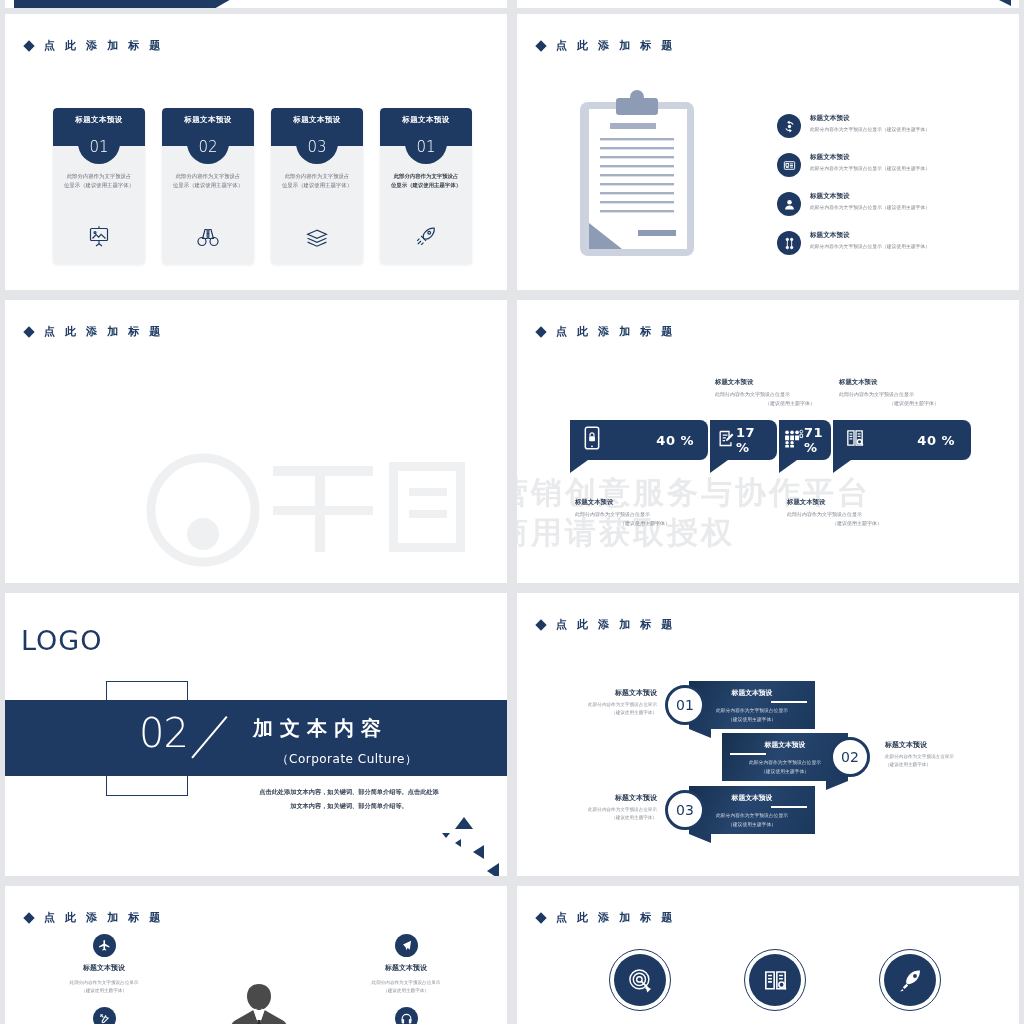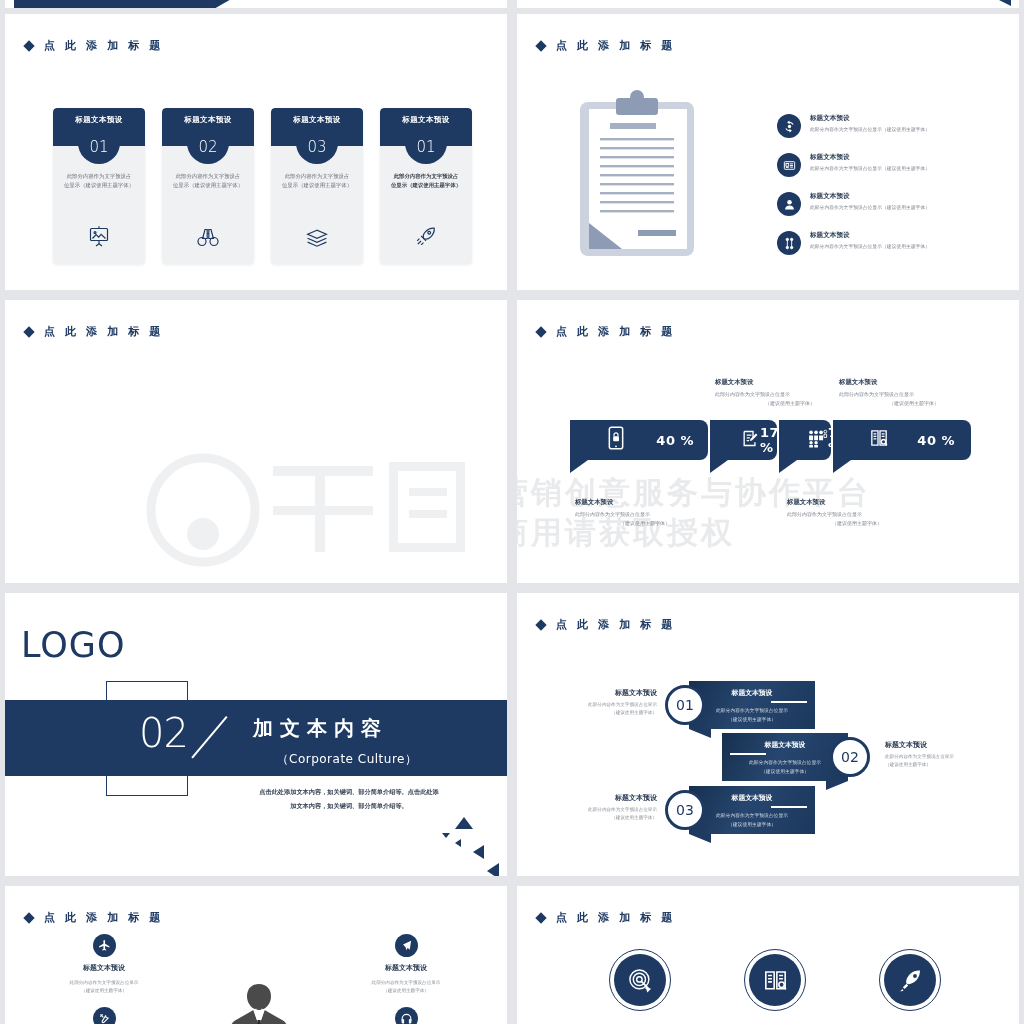--- a/index.html
+++ b/index.html
@@ -84,39 +84,39 @@
     background: #1e3a63; flex: none;
     display: flex; align-items: center; justify-content: center;
   }
   .li-t { font-size: 6.6px; font-weight: bold; color: #2c3e55; margin-bottom: 3px; }
   .li-d { font-size: 4.8px; color: #7d838c; }
 
   
   .banner {
     position: absolute; height: 40px; background: #1e3a63;
     border-radius: 0 8px 8px 0;
-    display: flex; align-items: center; padding-left: 24px;
+    display: flex; align-items: center;
   }
   .banner .pct {
     color: #fff; font-size: 13px; font-weight: bold; letter-spacing: .5px;
     font-family: "DejaVu Sans", sans-serif;
   }
   .tail {
     position: absolute; top: 40px;
     width: 0; height: 0;
     border-left: 18px solid #1e3a63;
     border-bottom: 13px solid transparent;
   }
   .cap-t { font-size: 6.4px; font-weight: bold; color: #2c3e55; margin-bottom: 3px; }
   .cap-d { font-size: 5px; color: #7d838c; line-height: 1.8; }
 
   
   .logo {
     position: absolute; left: 20px; top: 625px;
-    font-size: 35px; color: #1e3a63; letter-spacing: 1px;
+    font-size: 27px; color: #1e3a63; letter-spacing: 1px;
     font-family: "DejaVu Sans", sans-serif; font-weight: 400;
   }
   .tri { position: absolute; width: 0; height: 0; }
 
   
   .proc-box {
     position: absolute; height: 48px;
     background: linear-gradient(115deg,#16304f 0%,#27466f 45%,#1b385c 100%);
   }
   .proc-box .pb-t {

